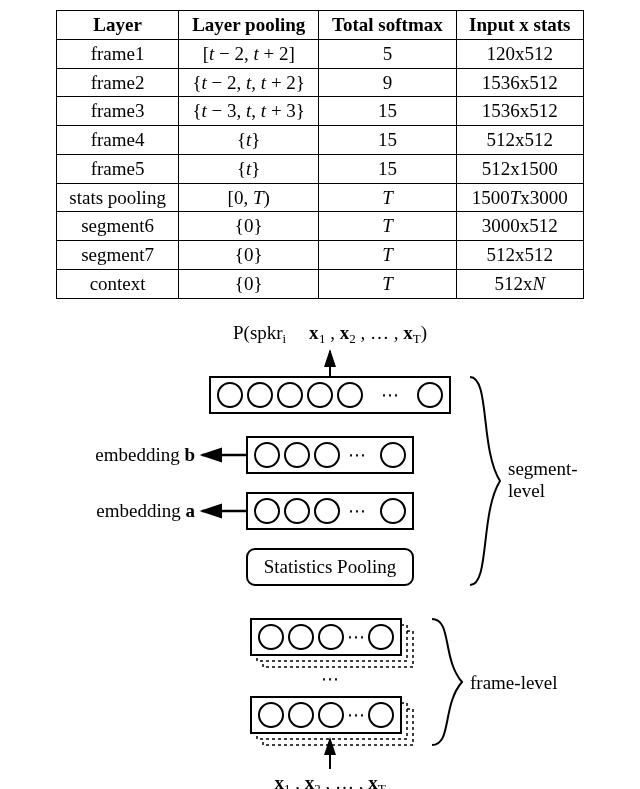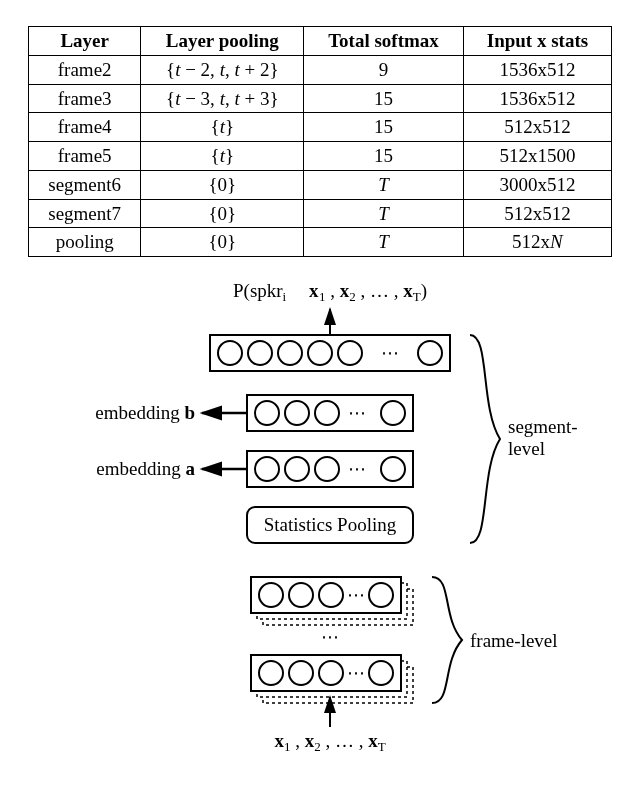--- a/index.html
+++ b/index.html
@@ -6,22 +6,22 @@
     margin: 0;
     padding: 10px;
     font-family: "Times New Roman", Times, serif;
     background: #fff;
     color: #000;
     width: 640px;
     box-sizing: border-box;
   }
   table {
     border-collapse: collapse;
-    width: 584px;
-    margin: 16px auto 20px auto;
+    width: 528px;
+    margin: 0 auto 20px auto;
   }
   th, td {
     border: 1px solid #000;
     padding: 2px 8px;
     font-size: 19px;
     text-align: center;
     font-weight: normal;
     line-height: 1.25;
   }
   th {
@@ -44,20 +44,26 @@
   <thead>
     <tr>
       <th>Layer</th>
       <th>Layer pooling</th>
       <th>Total softmax</th>
       <th>Input x stats</th>
     </tr>
   </thead>
   <tbody id="tbody">
       <tr>
+        <td>frame1</td>
+        <td>[<i>t</i> − 2, <i>t</i> + 2]</td>
+        <td>5</td>
+        <td>120x512</td>
+      </tr>
+      <tr>
         <td>frame2</td>
         <td>{<i>t</i> − 2, <i>t</i>, <i>t</i> + 2}</td>
         <td>9</td>
         <td>1536x512</td>
       </tr>
       <tr>
         <td>frame3</td>
         <td>{<i>t</i> − 3, <i>t</i>, <i>t</i> + 3}</td>
         <td>15</td>
         <td>1536x512</td>
@@ -68,33 +74,39 @@
         <td>15</td>
         <td>512x512</td>
       </tr>
       <tr>
         <td>frame5</td>
         <td>{<i>t</i>}</td>
         <td>15</td>
         <td>512x1500</td>
       </tr>
       <tr>
+        <td>stats pooling</td>
+        <td>[0, <i>T</i>)</td>
+        <td><i>T</i></td>
+        <td>1500<i>T</i>x3000</td>
+      </tr>
+      <tr>
         <td>segment6</td>
         <td>{0}</td>
         <td><i>T</i></td>
         <td>3000x512</td>
       </tr>
       <tr>
         <td>segment7</td>
         <td>{0}</td>
         <td><i>T</i></td>
         <td>512x512</td>
       </tr>
       <tr>
-        <td>pooling</td>
+        <td>context</td>
         <td>{0}</td>
         <td><i>T</i></td>
         <td>512x<i>N</i></td>
       </tr>
     </tbody>
 </table>
 
 <div class="diagram-wrap">
 <svg width="560" height="480" viewBox="0 0 560 480">
   <defs>

